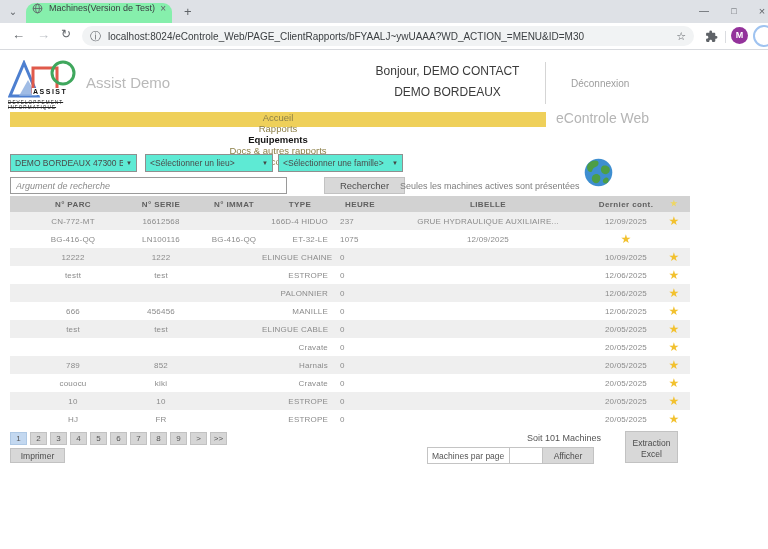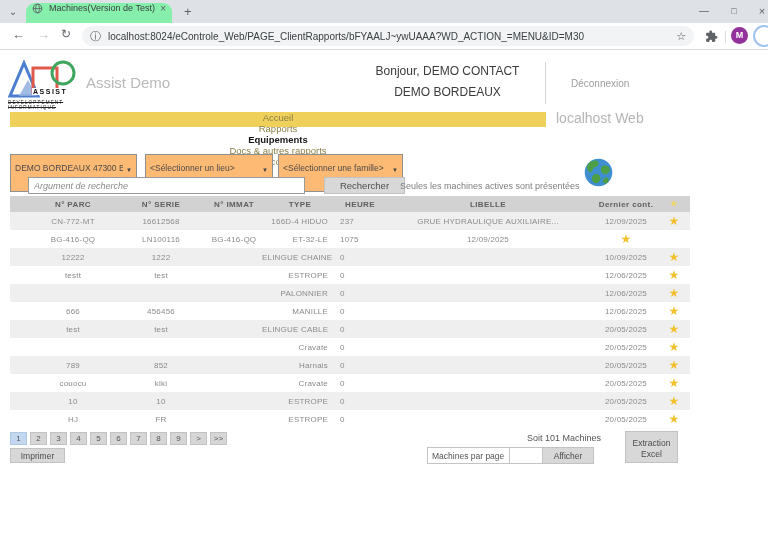--- a/index.html
+++ b/index.html
@@ -50,29 +50,29 @@
   .greeting .l2 { font-size:12px; margin-top:7px; }
   .vdiv { position:absolute; left:545px; top:12px; width:1px; height:42px; background:#d5d5d5; }
   .logout { position:absolute; left:571px; top:28px; font-size:10px; color:#9d9d9d; }
 
   .navbar { position:absolute; left:10px; top:62px; width:536px; height:15px; background:#efd05a;
     display:flex; align-items:center;flex-direction:column; }
   .navbar .nav-item { flex:1; text-align:center; font-size:9.5px; color:#8d8049; }
   .navbar .nav-item.active { color:#161616; font-weight:bold; }
   .appname { position:absolute; left:556px; top:60px; font-size:14px; color:#b5b5b5; }
 
-  .sel { position:absolute; top:104px; height:18px; border:1px solid #8f8f8f; background:#fdba74;
-    font-size:8.5px; color:#4a4a4a; display:flex; align-items:flex-end; padding:18px 4px; }
+  .sel { position:absolute; top:104px; height:18px; border:1px solid #8f8f8f; background:#5eead4;
+    font-size:8.5px; color:#4a4a4a; display:flex; align-items:center; padding:8px 4px; }
   .sel .sel-label { flex:1; white-space:nowrap; overflow:hidden; }
   .sel .chev { color:#444; font-size:6px; margin-left:3px; }
   .sel1 { left:10px; width:127px; }
   .sel2 { left:145px; width:128px; }
   .sel3 { left:278px; width:125px; }
 
-  .search-input { position:absolute; left:28px; top:127px; width:277px; height:17px;
+  .search-input { position:absolute; left:10px; top:127px; width:277px; height:17px;
     border:1px solid #9a9a9a; font-size:9px; padding:0 5px; color:#333; font-family:"Liberation Sans",sans-serif; }
   .search-input::placeholder { font-style:italic; color:#8b8b8b; }
   .btn { background:#d8d8d8; border:1px solid #c2c2c2; color:#4c4c4c; text-align:center;
     font-family:"Liberation Sans",sans-serif; }
   .btn-rechercher { position:absolute; left:324px; top:127px; width:81px; height:17px; font-size:9.5px; }
   .note { position:absolute; left:400px; top:131px; font-size:9px; color:#7e7e7e; }
   .globe { position:absolute; left:583px; top:107px; width:31px; height:31px; }
 
   
   .grid { position:absolute; left:10px; top:146px; width:680px; }
@@ -166,21 +166,21 @@
       <div class="nav-item odd">Accueil</div>
 
       <div class="nav-item">Rapports</div>
 
       <div class="nav-item active odd">Equipements</div>
 
       <div class="nav-item">Docs &amp; autres rapports</div>
 
       <div class="nav-item odd">Nous contacter</div>
     </div>
-  <div class="appname">localhost Web</div>
+  <div class="appname">eControle Web</div>
 
   <div class="sel sel1">
     <span class="sel-label">DEMO BORDEAUX 47300 B</span>
     <span class="chev">▼</span>
   </div>
   <div class="sel sel2">
     <span class="sel-label">&lt;Sélectionner un lieu&gt;</span>
     <span class="chev">▼</span>
   </div>
   <div class="sel sel3">

